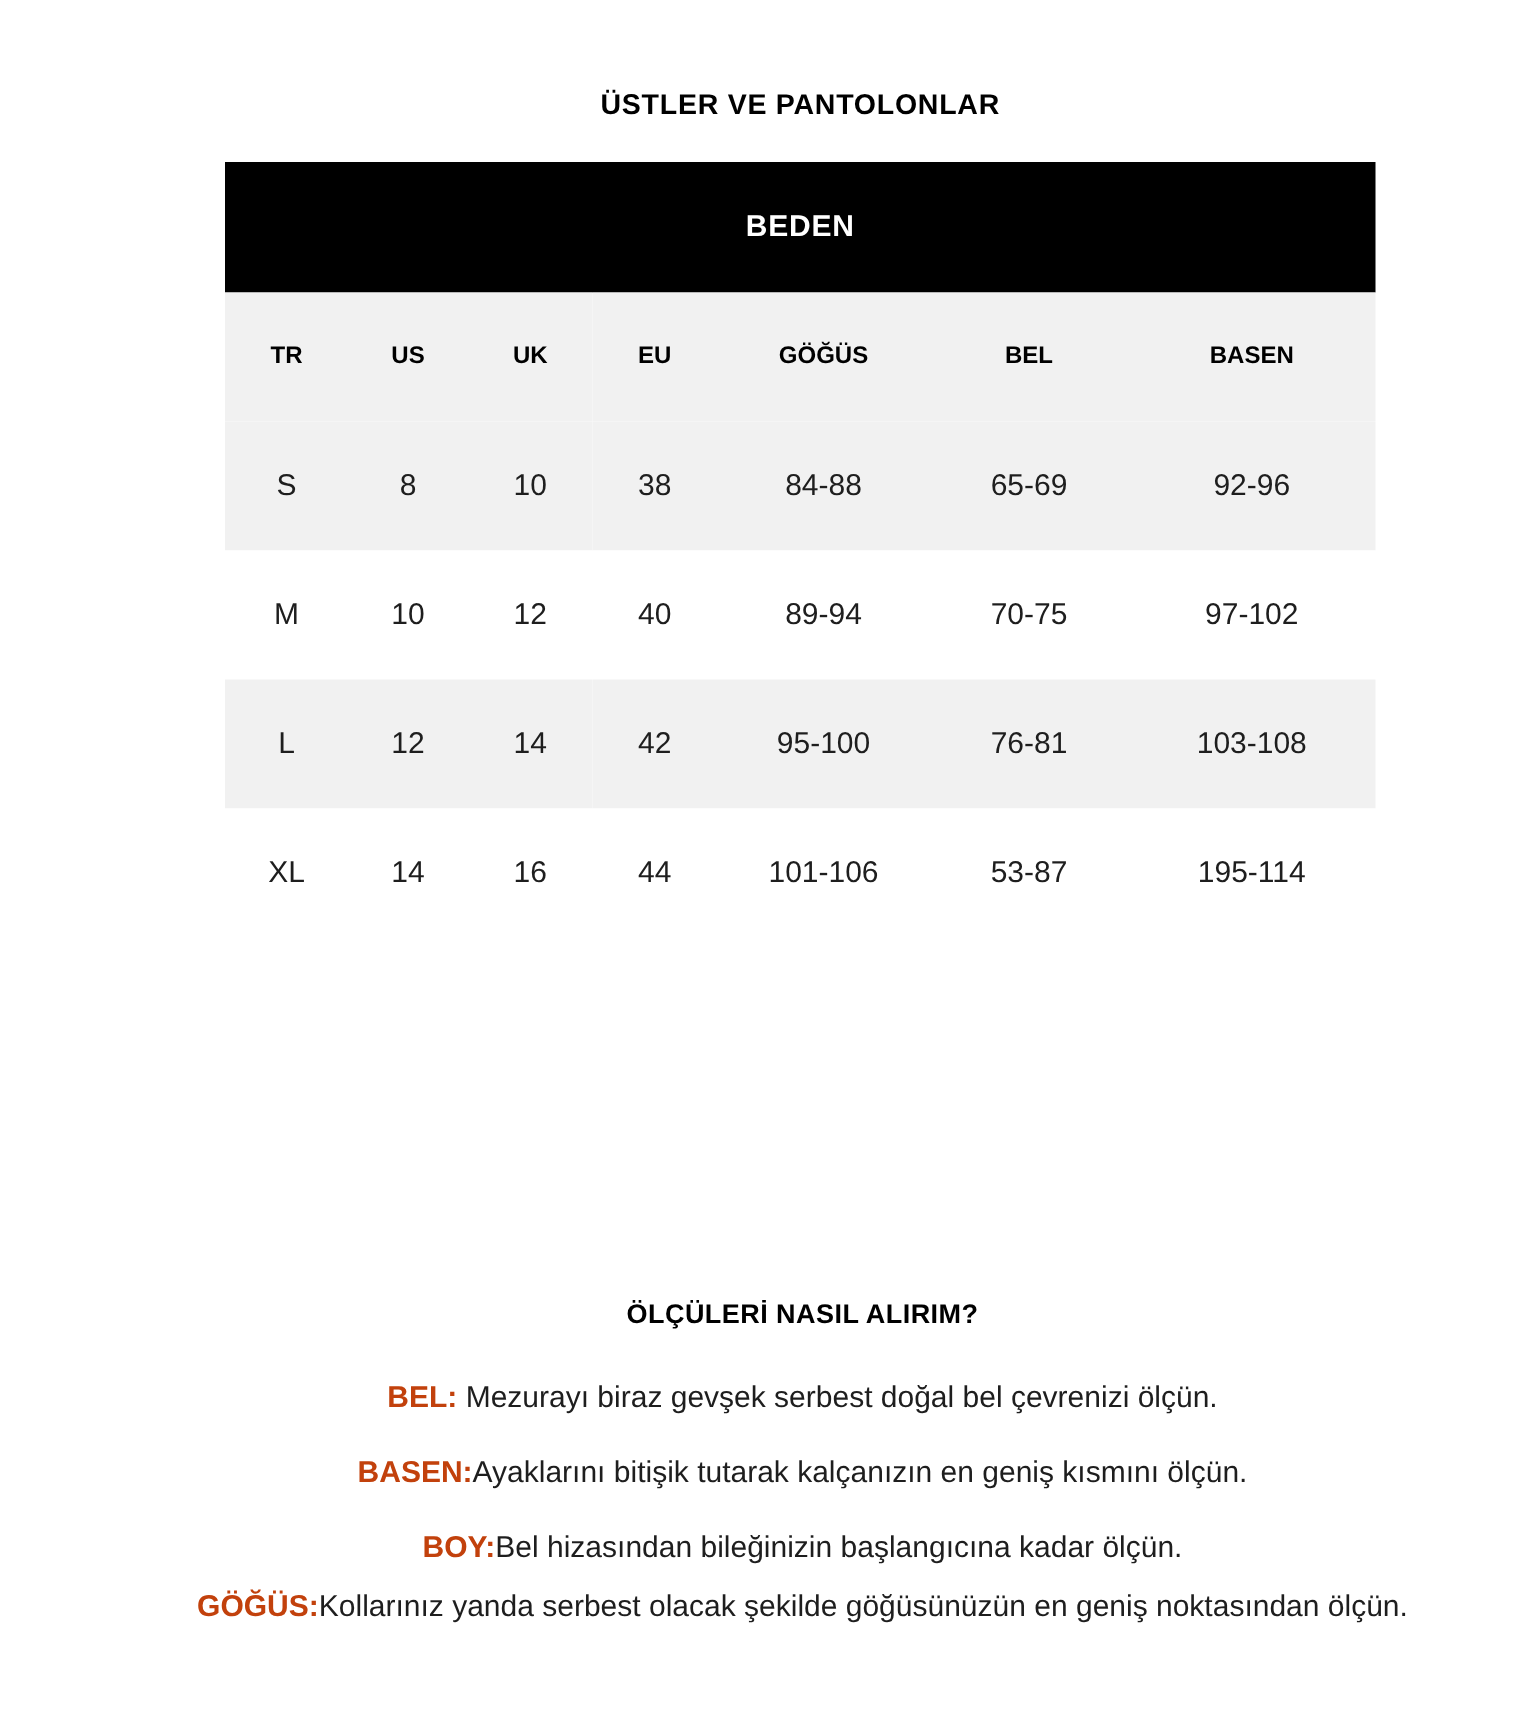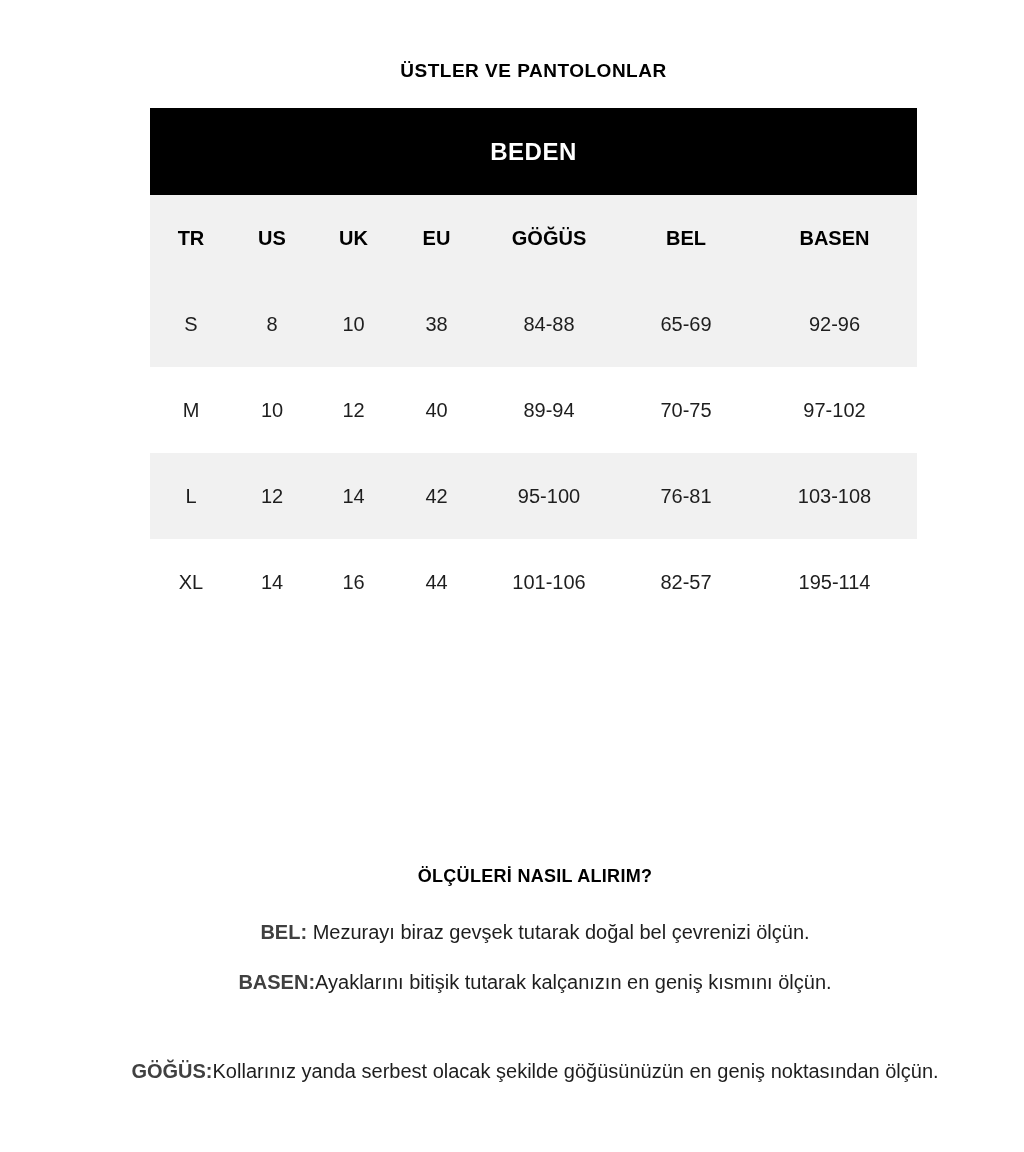--- a/index.html
+++ b/index.html
@@ -37,28 +37,28 @@
   }
   table.size-table td, table.size-table th {
     padding: 0;
     text-align: center;
     vertical-align: middle;
   }
   .banner-row td {
     background: #000000;
     color: #ffffff;
     height: 87px;
-    font-size: 24px;
+    font-size: 20px;
     font-weight: bold;
     letter-spacing: 0.5px;
   }
   .head-row th {
     background: #f1f1f1;
     height: 86px;
-    font-size: 20px;
+    font-size: 16px;
     font-weight: bold;
     color: #000000;
   }
   .data-row td {
     height: 86px;
     font-size: 20px;
     color: #1e1e1e;
     background: #ffffff;
   }
   .data-row.alt td {
@@ -79,21 +79,21 @@
     position: absolute;
     left: 46px;
     width: 978px;
     text-align: center;
     font-size: 20px;
     color: #1e1e1e;
     white-space: nowrap;
   }
   .howto-line .label {
     font-weight: bold;
-    color: #404040;
+    color: #c2410c;
   }
   .howto-line.l0 { top: 921px; }
   .howto-line.l1 { top: 971px; }
   .howto-line.l2 { top: 1021px; }
   .howto-line.l3 { top: 1060px; }
 </style>
 </head>
 <body>
 
 <div class="page">
@@ -149,28 +149,29 @@
         <td>95-100</td>
         <td>76-81</td>
         <td>103-108</td>
       </tr>
       <tr class="data-row">
         <td>XL</td>
         <td>14</td>
         <td>16</td>
         <td>44</td>
         <td>101-106</td>
-        <td>82-57</td>
+        <td>53-87</td>
         <td>195-114</td>
       </tr>
     </tbody>
   </table>
 
   <div class="howto-heading">ÖLÇÜLERİ NASIL ALIRIM?</div>
 
-  <div class="howto-line l0"><span class="label">BEL:</span><span> Mezurayı biraz gevşek tutarak doğal bel çevrenizi ölçün.</span></div>
+  <div class="howto-line l0"><span class="label">BEL:</span><span> Mezurayı biraz gevşek serbest doğal bel çevrenizi ölçün.</span></div>
 
   <div class="howto-line l1"><span class="label">BASEN:</span><span>Ayaklarını bitişik tutarak kalçanızın en geniş kısmını ölçün.</span></div>
 
+  <div class="howto-line l2"><span class="label">BOY:</span><span>Bel hizasından bileğinizin başlangıcına kadar ölçün.</span></div>
 
   <div class="howto-line l3"><span class="label">GÖĞÜS:</span><span>Kollarınız yanda serbest olacak şekilde göğüsünüzün en geniş noktasından ölçün.</span></div>
 
 </div>
 
 </body></html>

